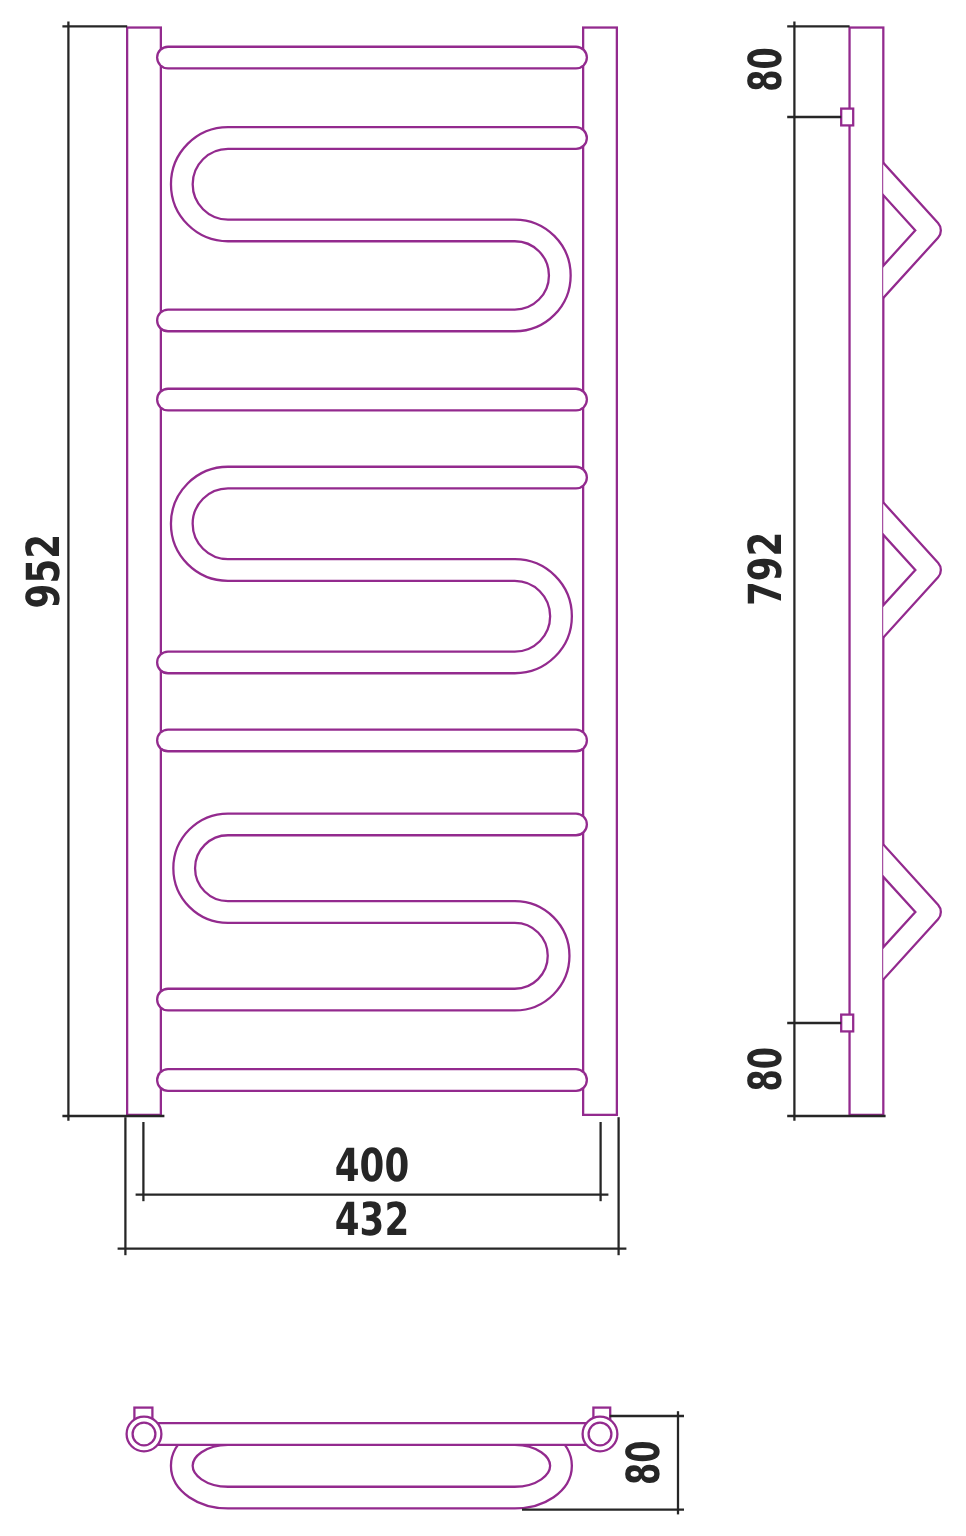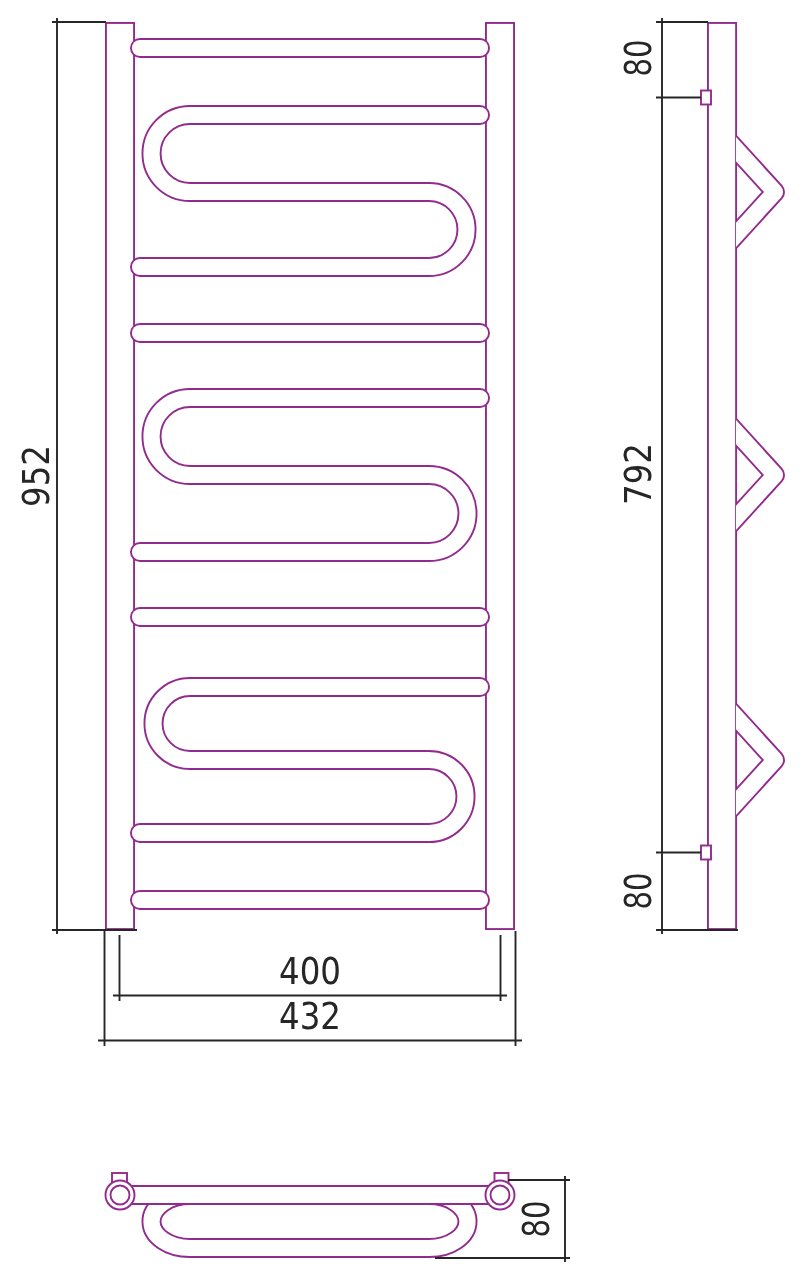--- a/index.html
+++ b/index.html
@@ -1,16 +1,16 @@
 <!DOCTYPE html>
 <html><head>
 <meta charset="utf-8">
 <style>
   html,body{margin:0;padding:0;background:#ffffff;}
-  .page{width:715px;height:1280px;position:relative;background:#fff;}
+  .page{width:715px;height:1280px;position:relative;background:#fff;font-weight:bold;}
   svg{display:block;}
   text{font-family:"DejaVu Sans",sans-serif;stroke:none;}
   .dim-text{fill:#262626;}
 </style>
 </head>
 <body>
 
 <div class="page">
 <svg width="805" height="1280" viewBox="0 0 805 1280">
   <defs>

